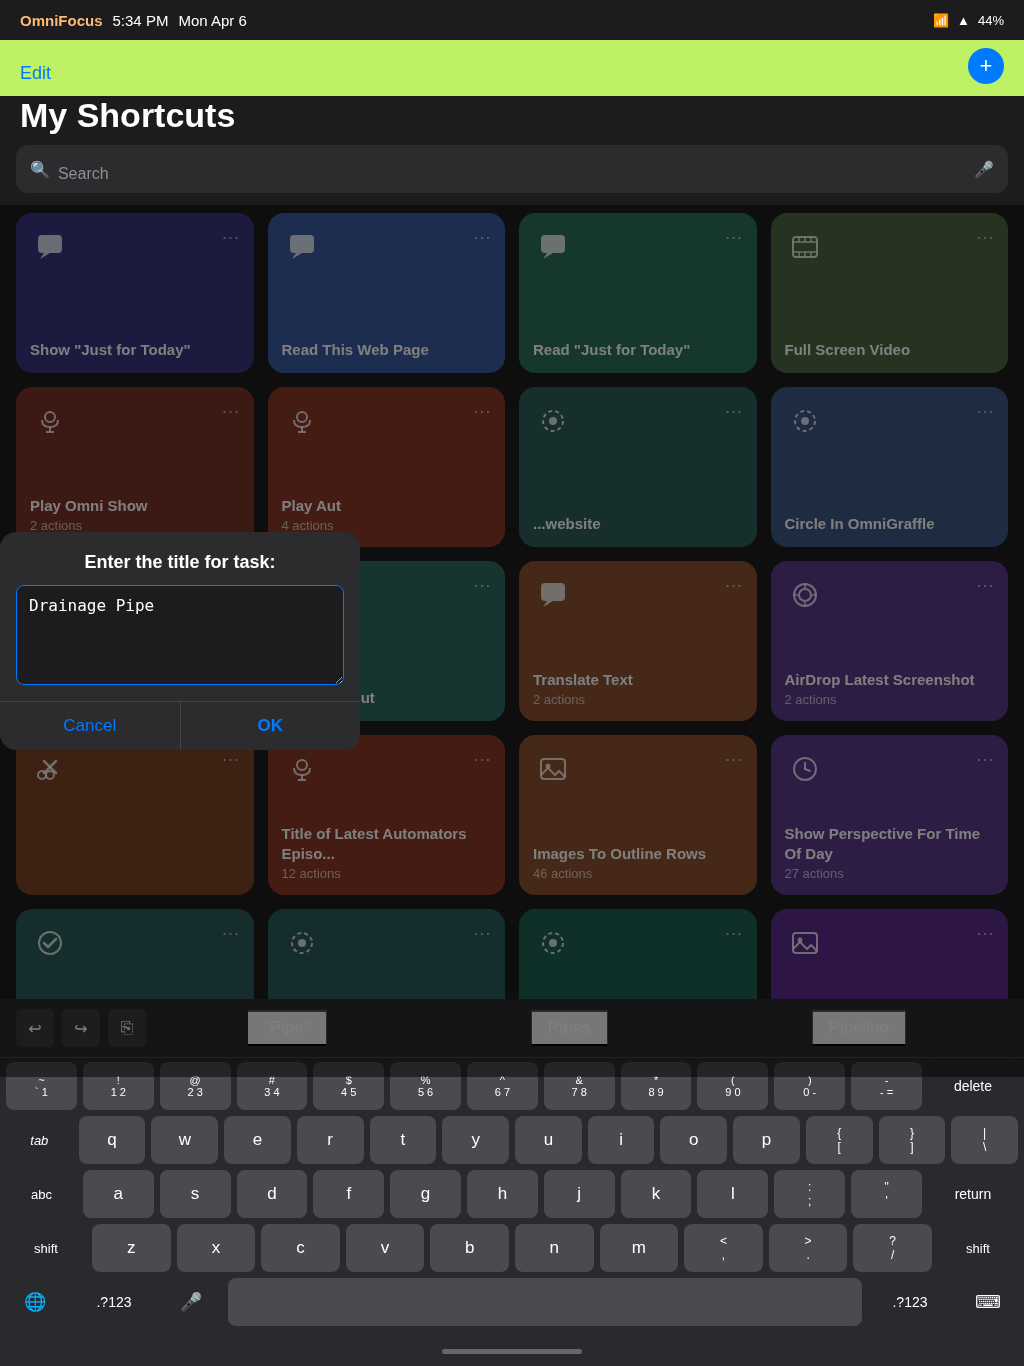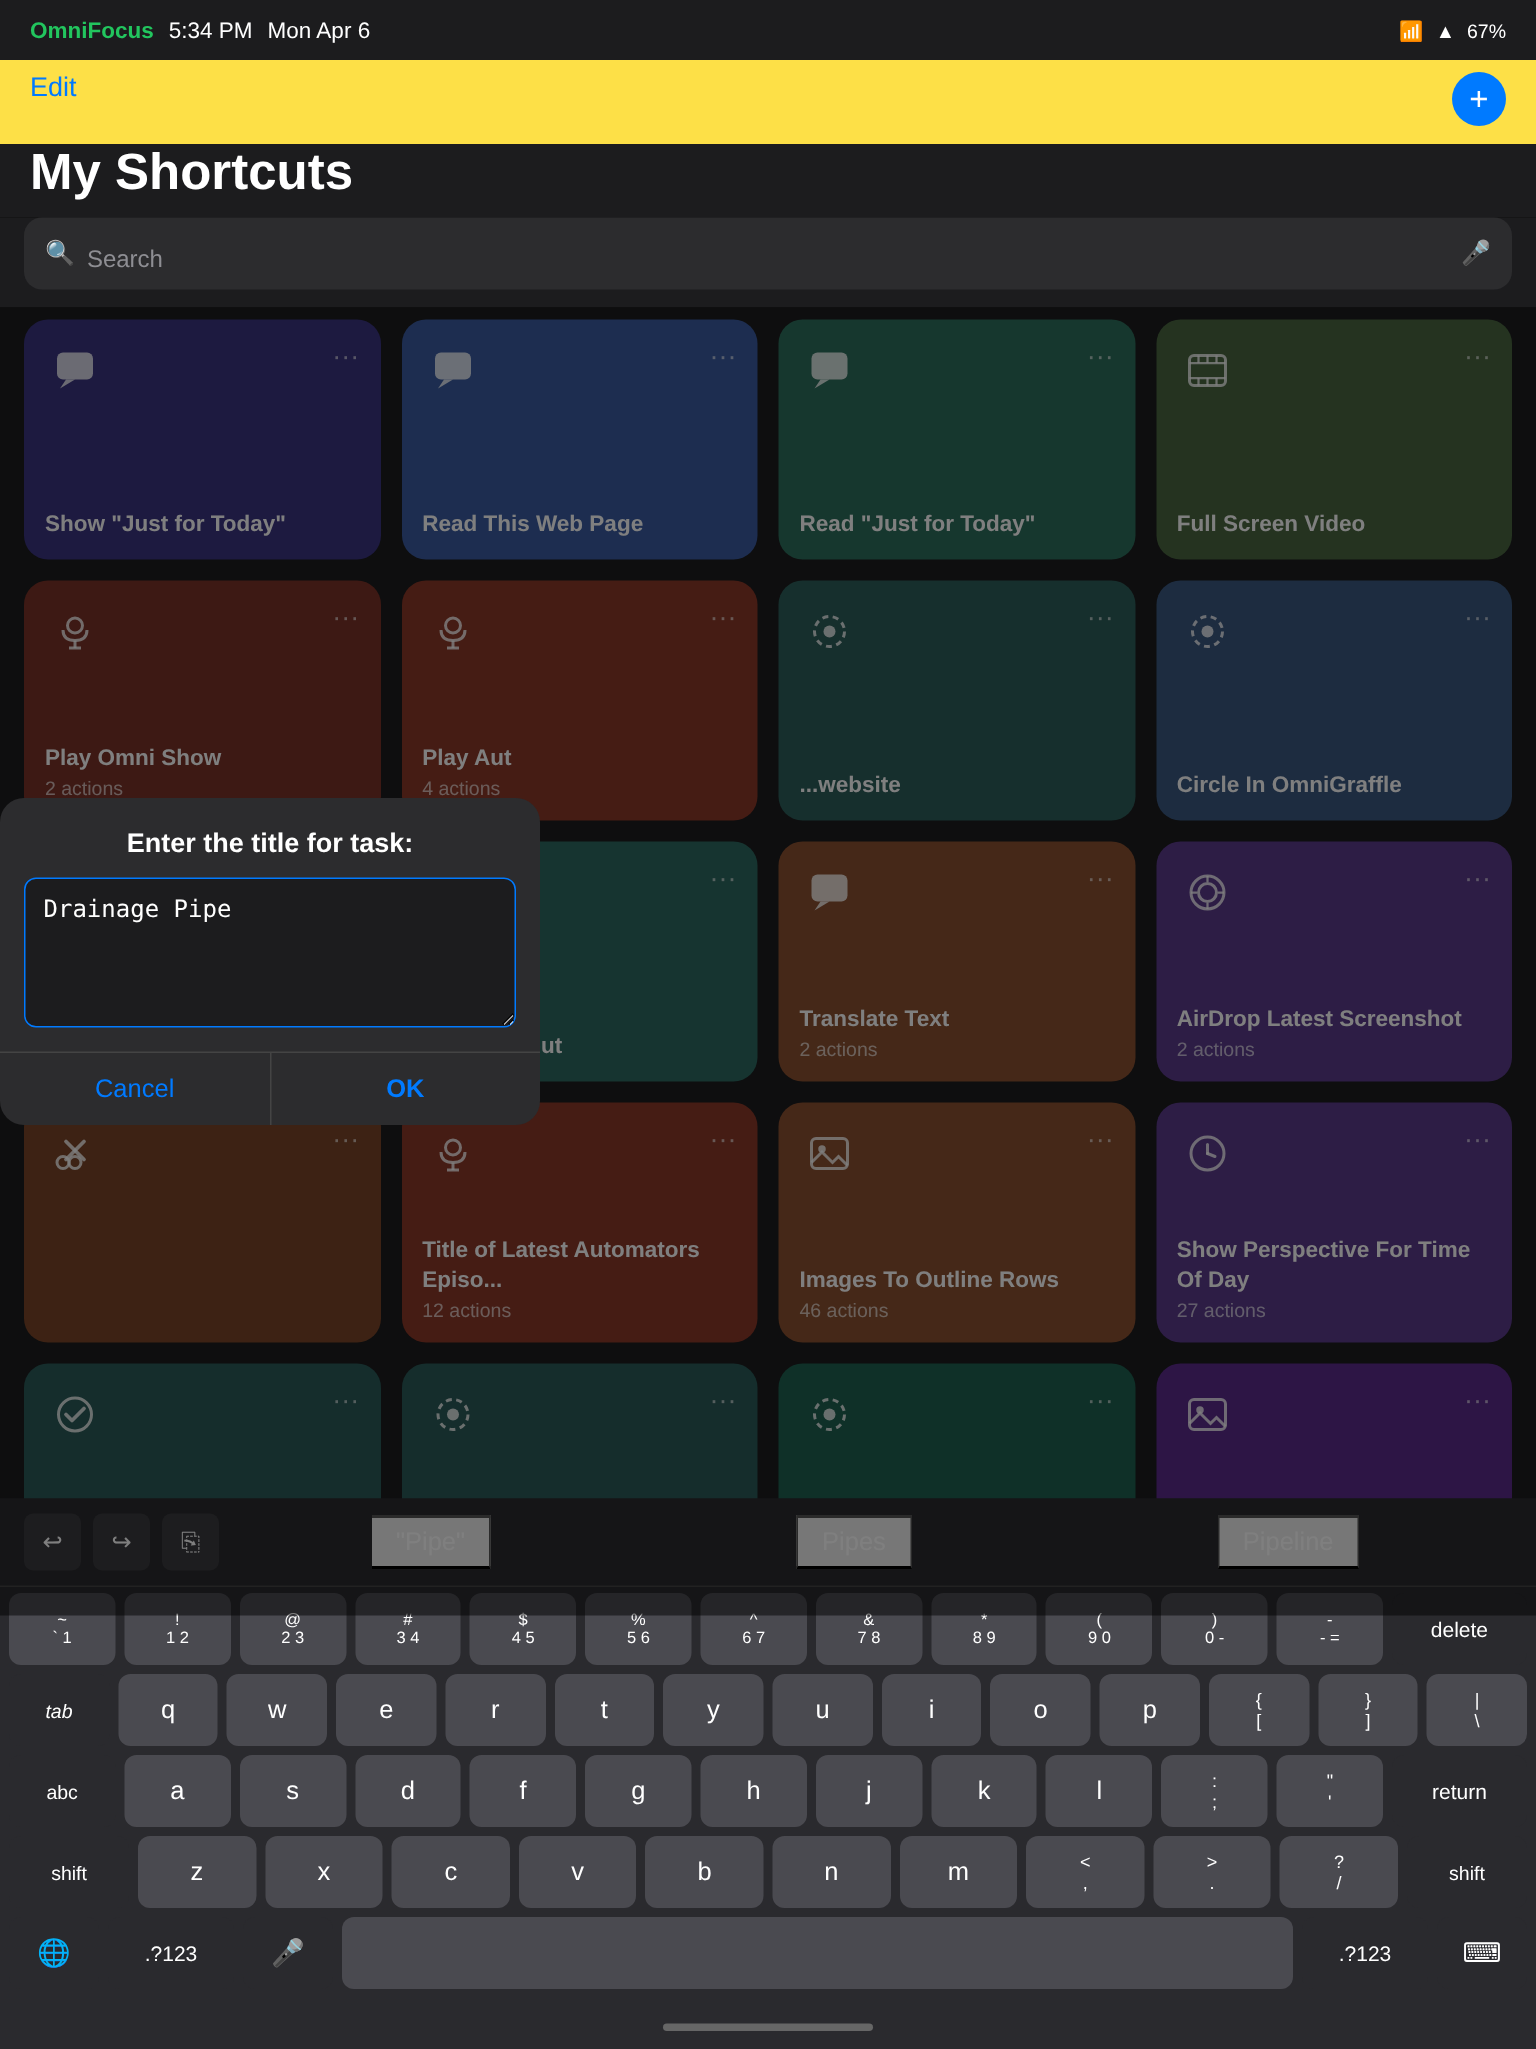--- a/index.html
+++ b/index.html
@@ -20,38 +20,38 @@
       align-items: center;
       padding: 0 20px;
       height: 40px;
       background: #1c1c1e;
     }
     .status-left {
       display: flex;
       align-items: center;
       gap: 10px;
     }
-    .app-name { color: #22c55e; font-size: 15px; font-weight: 600; }
+    .app-name { color: #fdba74; font-size: 15px; font-weight: 600; }
     .status-time { color: #fff; font-size: 15px; font-weight: 500; }
     .status-date { color: #fff; font-size: 15px; }
     .status-right {
       display: flex;
       align-items: center;
       gap: 8px;
     }
     .status-icon { color: #fff; font-size: 13px; }
     .battery { color: #fff; font-size: 13px; }
 
     
     .nav-bar {
-      background: #fde047;
+      background: #bef264;
       padding: 8px 20px 12px;
       display: flex;
       justify-content: space-between;
-      align-items: flex-start;
+      align-items: flex-end;
     }
     .edit-btn { color: #007aff; font-size: 18px; background: none; border: none; }
     .add-btn {
       width: 36px; height: 36px;
       background: #007aff;
       border-radius: 50%;
       display: flex; align-items: center; justify-content: center;
       color: #fff; font-size: 22px; font-weight: 300;
       border: none;
     }
@@ -312,21 +312,21 @@
 
 <div class="status-bar">
   <div class="status-left">
     <span class="app-name">OmniFocus</span>
     <span class="status-time">5:34 PM</span>
     <span class="status-date">Mon Apr 6</span>
   </div>
   <div class="status-right">
     <span class="status-icon">📶</span>
     <span class="status-icon">▲</span>
-    <span class="battery">67%</span>
+    <span class="battery">44%</span>
   </div>
 </div>
 
 <div class="nav-bar">
   <button class="edit-btn">Edit</button>
   <button class="add-btn">+</button>
 </div>
 
 <div class="page-title">My Shortcuts</div>
 

